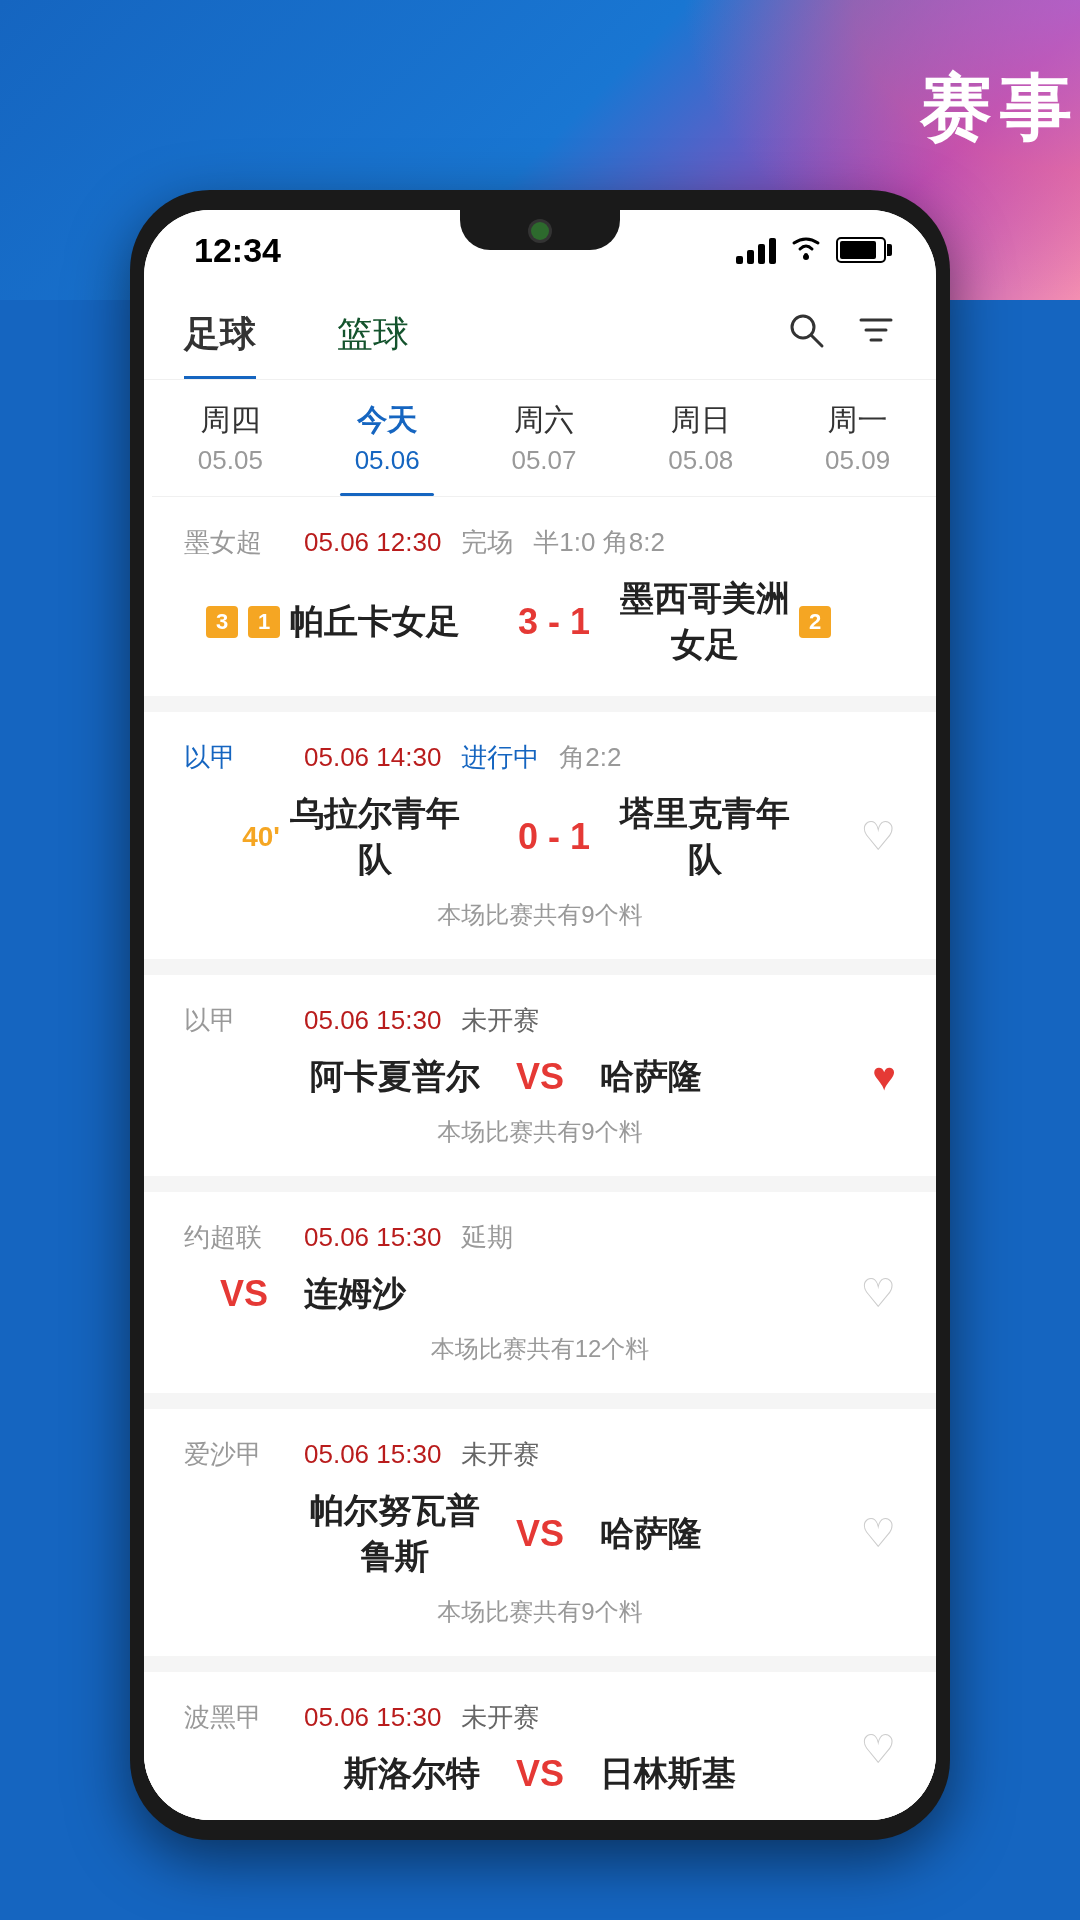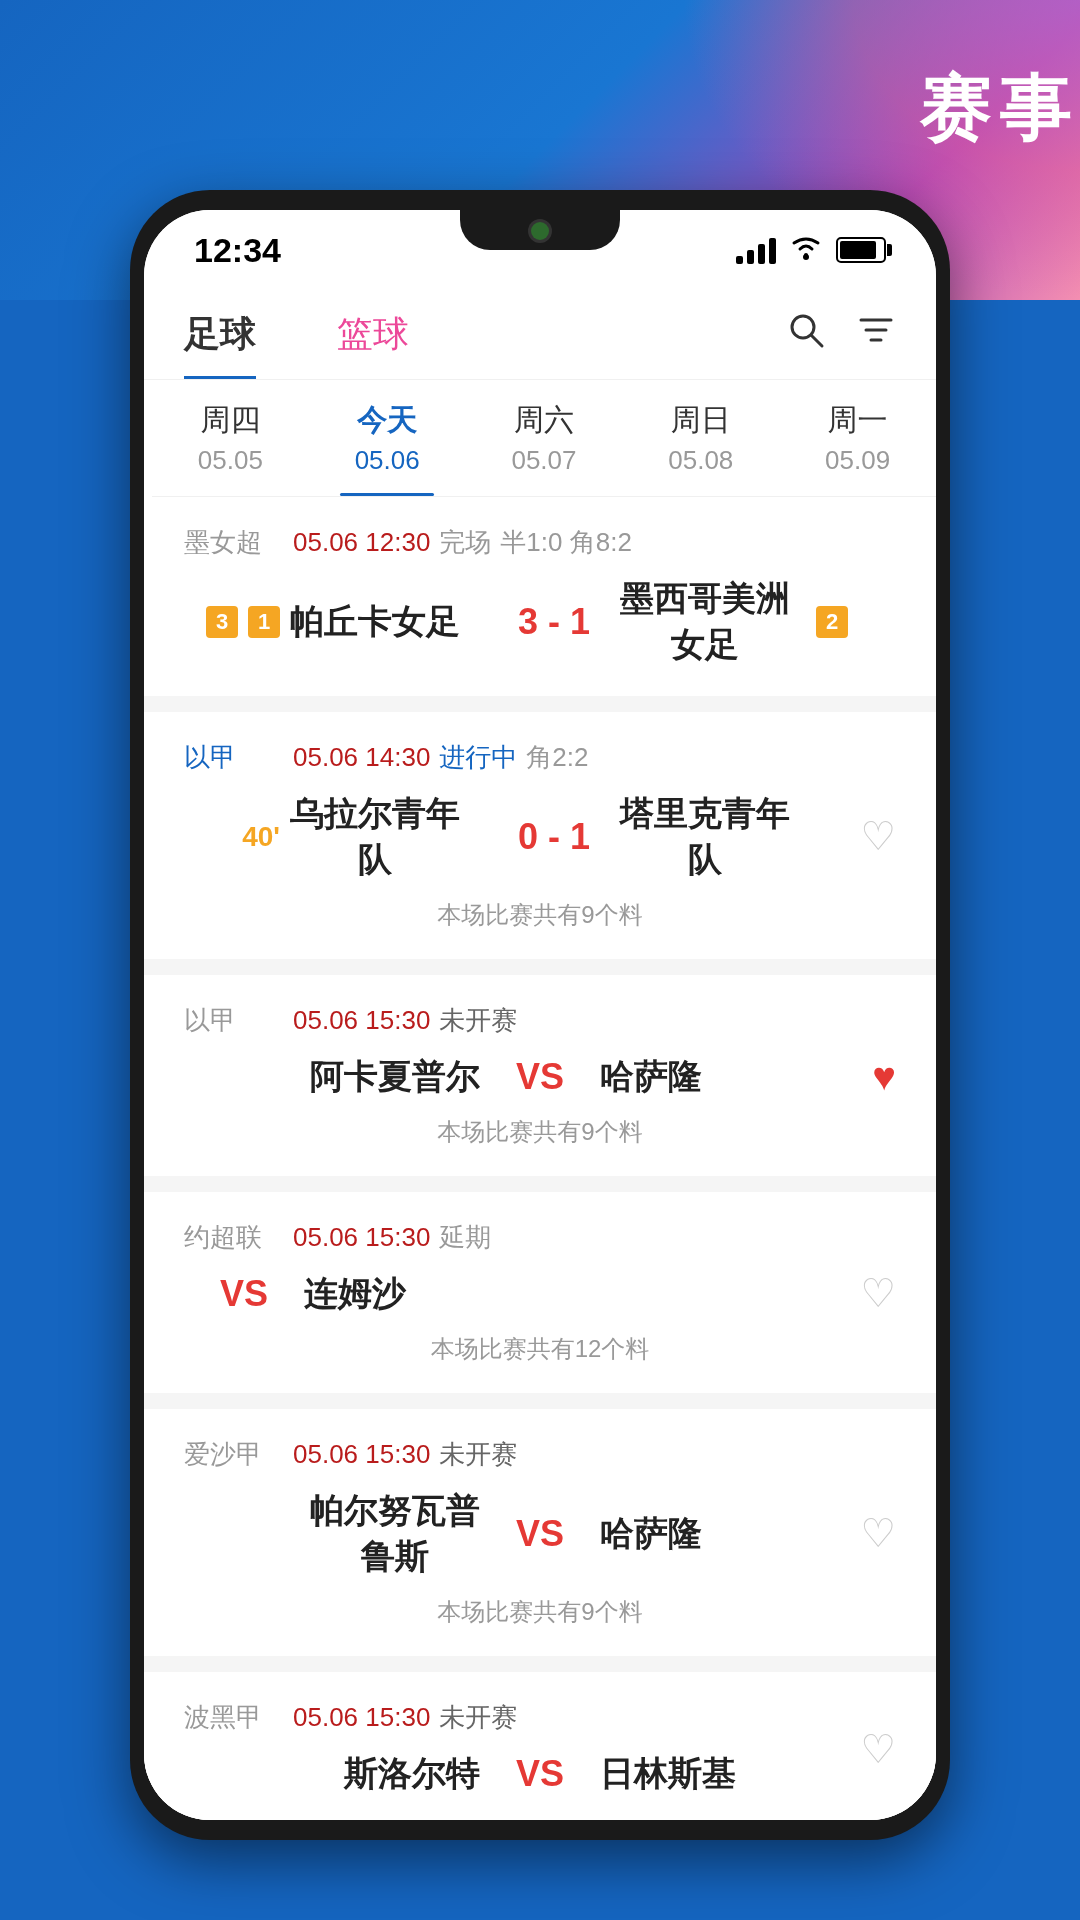--- a/index.html
+++ b/index.html
@@ -179,21 +179,21 @@
 
     .nav-tabs {
       display: flex;
       flex: 1;
       gap: 81px;
       align-items: center;
     }
 
     .nav-tab {
       font-size: 36px;
-      color: #ec4899;
+      color: #14532d;
       padding-bottom: 20px;
       cursor: pointer;
       position: relative;
     }
     .nav-tab.active {
       color: #333;
       font-weight: bold;
     }
     .nav-tab.active::after {
       content: '';
@@ -273,21 +273,21 @@
     .match-card {
       background: white;
       margin-bottom: 16px;
       padding: 28px 40px;
       position: relative;
     }
 
     .match-meta {
       display: flex;
       align-items: center;
-      gap: 9px;
+      gap: 20px;
       margin-bottom: 16px;
     }
 
     .league-name {
       font-size: 26px;
       color: #999;
       min-width: 100px;
     }
 
     .league-name.blue {
@@ -331,21 +331,21 @@
       display: flex;
       align-items: center;
       gap: 10px;
       flex: 1;
       justify-content: flex-end;
     }
 
     .team-away {
       display: flex;
       align-items: center;
-      gap: 26px;
+      gap: 9px;
       flex: 1;
       justify-content: flex-start;
     }
 
     .team-name {
       font-size: 34px;
       font-weight: bold;
       color: #222;
       text-align: center;
     }

